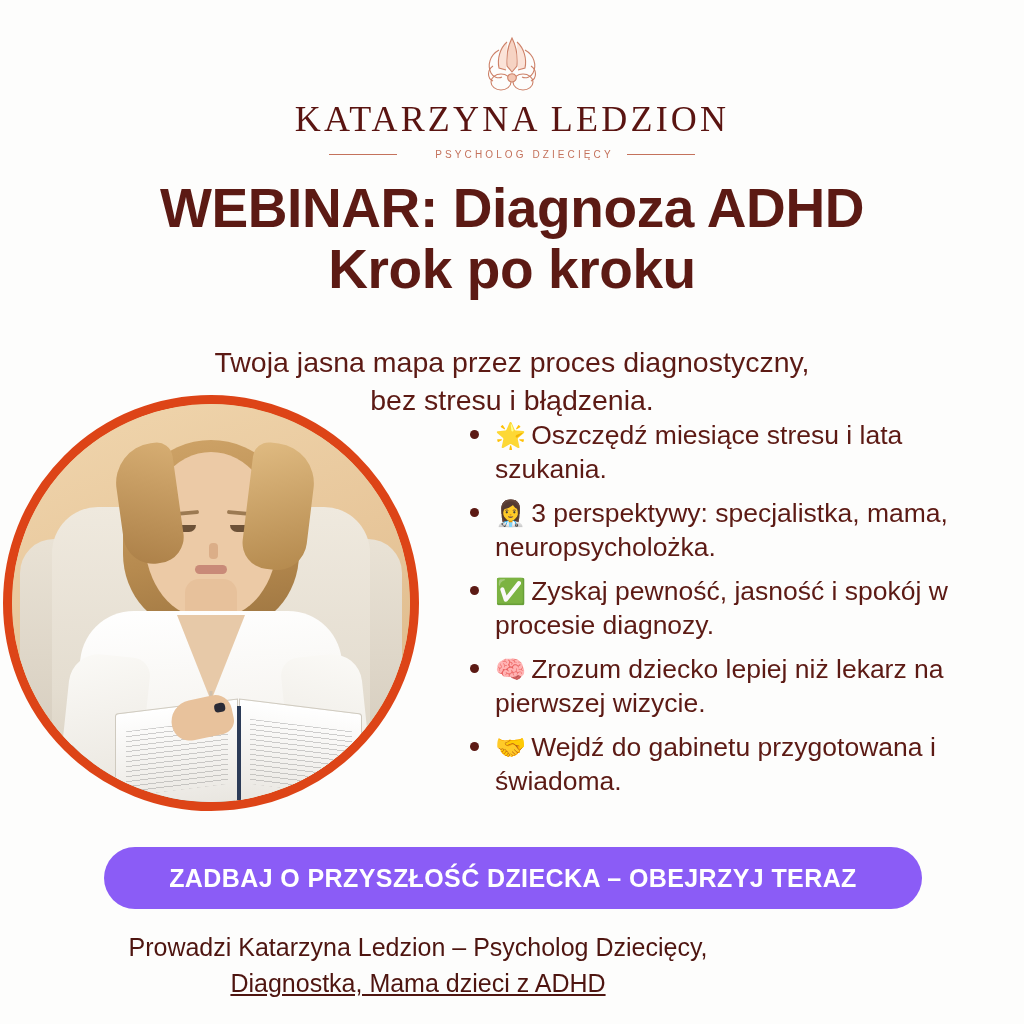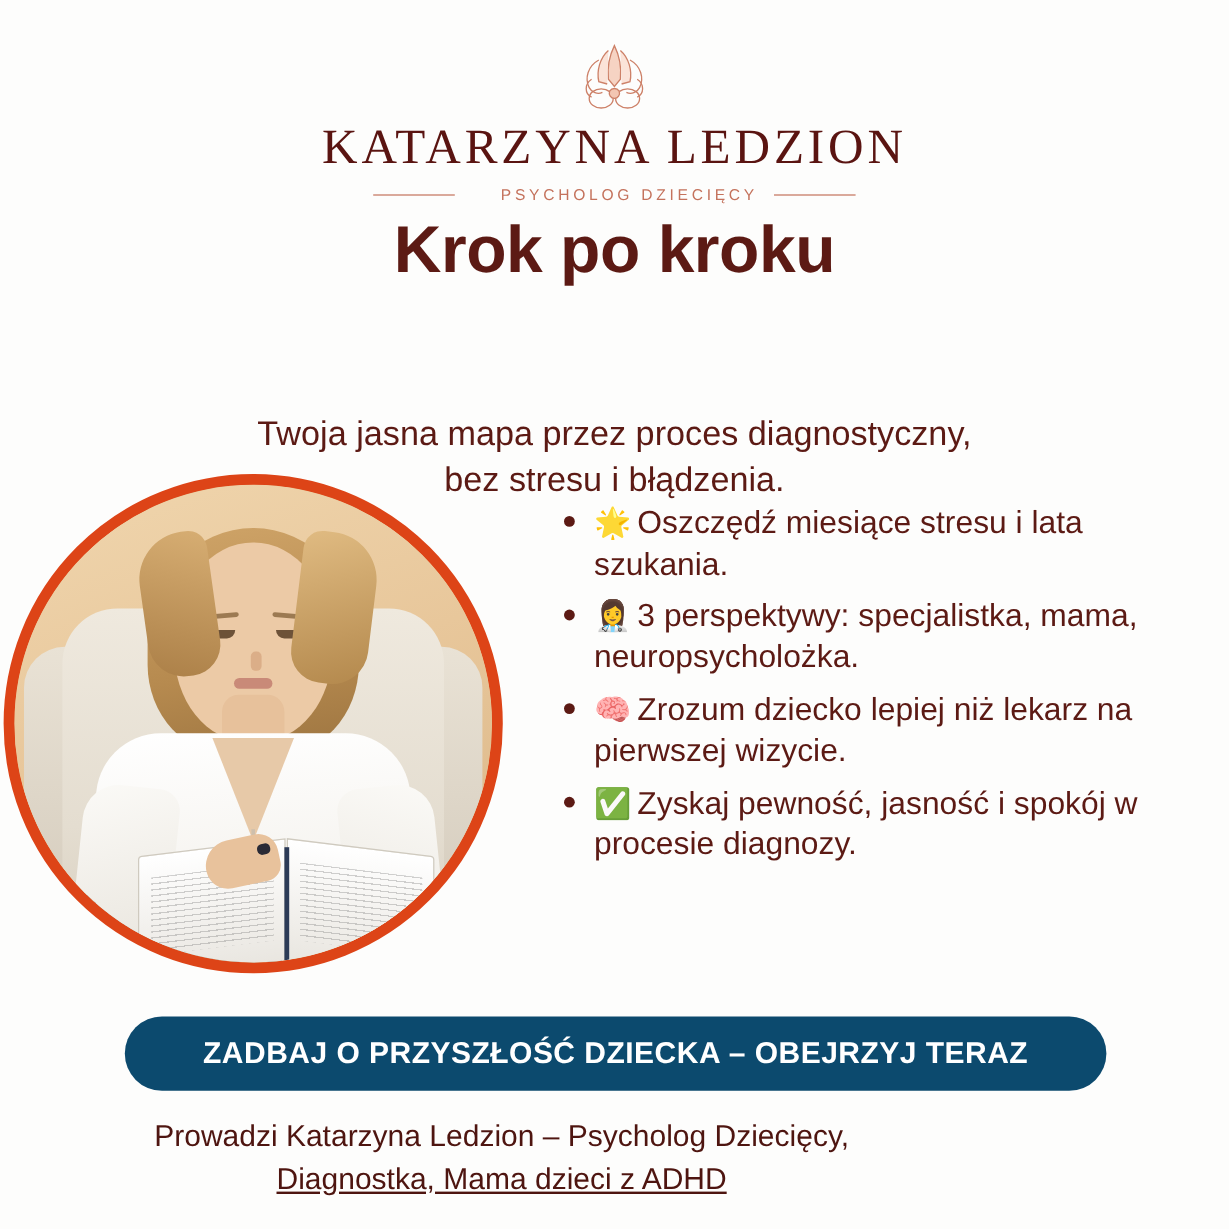--- a/index.html
+++ b/index.html
@@ -12,29 +12,29 @@
   }
 
   
   .logo-block {
     position:absolute; top:32px; left:0; width:1024px;
     display:flex; flex-direction:column; align-items:center;
   }
   .logo-mark { width:74px; height:62px; display:block; }
   .logo-name {
     font-family:"Liberation Serif", serif;
-    font-size:41px; letter-spacing:3.2px;
+    font-size:36px; letter-spacing:3.2px;
     color:#5a1411; margin-top:4px; white-space:nowrap;
   }
   .logo-tagline-row {
     display:flex; align-items:center; gap:13px; margin-top:9px;
   }
   .rule { width:68px; height:1.4px; background:#c4725c; }
   .logo-tagline {
-    font-size:13px; letter-spacing:3.1px; color:#c4725c;
+    font-size:10px; letter-spacing:3.1px; color:#c4725c;
     white-space:nowrap;
     margin-left:25px;
   }
 
   
   .headline {
     position:absolute; top:178px; left:0; width:1024px;
     text-align:center; color:#5c1a14;
     font-size:55px; font-weight:bold; line-height:1.1;
     letter-spacing:-0.4px;
@@ -206,21 +206,21 @@
     flex:0 0 auto; width:9px; height:9px; border-radius:50%;
     background:#5c1a14; margin:12px 16px 0 6px;
   }
   .benefit-text { flex:1 1 auto; }
   .emoji { font-size:25px; margin-right:5px; }
 
   
   .cta {
     position:absolute; left:104px; top:847px;
     width:818px; height:62px; border-radius:31px;
-    background:#0c4a6e; color:#ffffff;
+    background:#8b5cf6; color:#ffffff;
     display:flex; align-items:center; justify-content:center;
     font-size:25px; font-weight:bold; letter-spacing:0.4px;
     white-space:nowrap;
   }
 
   
   .footer {
     position:absolute; top:930px; left:0; width:836px;
     text-align:center; color:#4e1510;
     font-size:25px; line-height:1.42;
@@ -247,20 +247,21 @@
   </svg>
   <div class="logo-name">KATARZYNA LEDZION</div>
   <div class="logo-tagline-row">
     <span class="rule"></span>
     <span class="logo-tagline">PSYCHOLOG DZIECIĘCY</span>
     <span class="rule"></span>
   </div>
 </div>
 
 <div class="headline">
+  <span>WEBINAR: Diagnoza ADHD</span>
   <span class="l2">Krok po kroku</span>
 </div>
 
 <div class="subtitle">
   <span>Twoja jasna mapa przez proces diagnostyczny,</span>
   <span class="l2">bez stresu i błądzenia.</span>
 </div>
 
 <div class="photo-wrap">
   <div class="photo">
@@ -307,28 +308,32 @@
     <span class="benefit-text"><span class="emoji">🌟</span><span>Oszczędź miesiące stresu i lata szukania.</span></span>
   </div>
 
   <div class="benefit">
     <span class="dot"></span>
     <span class="benefit-text"><span class="emoji">👩‍⚕️</span><span>3 perspektywy: specjalistka, mama, neuropsycholożka.</span></span>
   </div>
 
   <div class="benefit">
     <span class="dot"></span>
+    <span class="benefit-text"><span class="emoji">✅</span><span>Zyskaj pewność, jasność i spokój w procesie diagnozy.</span></span>
+  </div>
+
+  <div class="benefit">
+    <span class="dot"></span>
     <span class="benefit-text"><span class="emoji">🧠</span><span>Zrozum dziecko lepiej niż lekarz na pierwszej wizycie.</span></span>
   </div>
 
   <div class="benefit">
     <span class="dot"></span>
-    <span class="benefit-text"><span class="emoji">✅</span><span>Zyskaj pewność, jasność i spokój w procesie diagnozy.</span></span>
-  </div>
-
+    <span class="benefit-text"><span class="emoji">🤝</span><span>Wejdź do gabinetu przygotowana i świadoma.</span></span>
+  </div>
 
 </div>
 
 <div class="cta">ZADBAJ O PRZYSZŁOŚĆ DZIECKA – OBEJRZYJ TERAZ</div>
 
 <div class="footer">
   <span>Prowadzi Katarzyna Ledzion – Psycholog Dziecięcy,</span>
   <span class="l2">Diagnostka, Mama dzieci z ADHD</span>
 </div>
 

